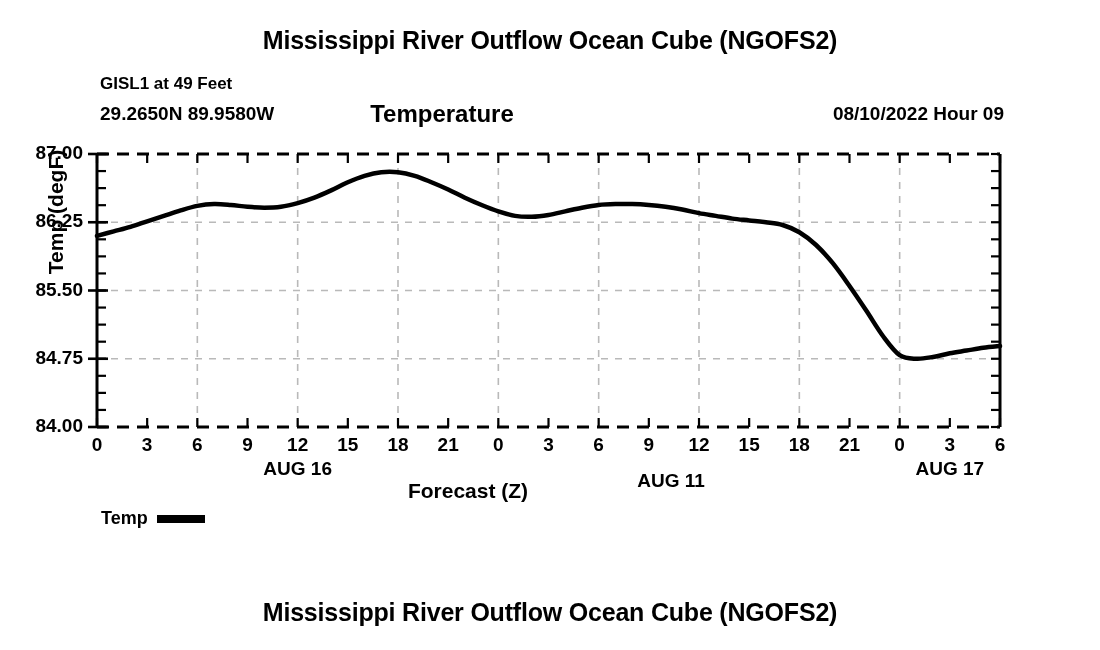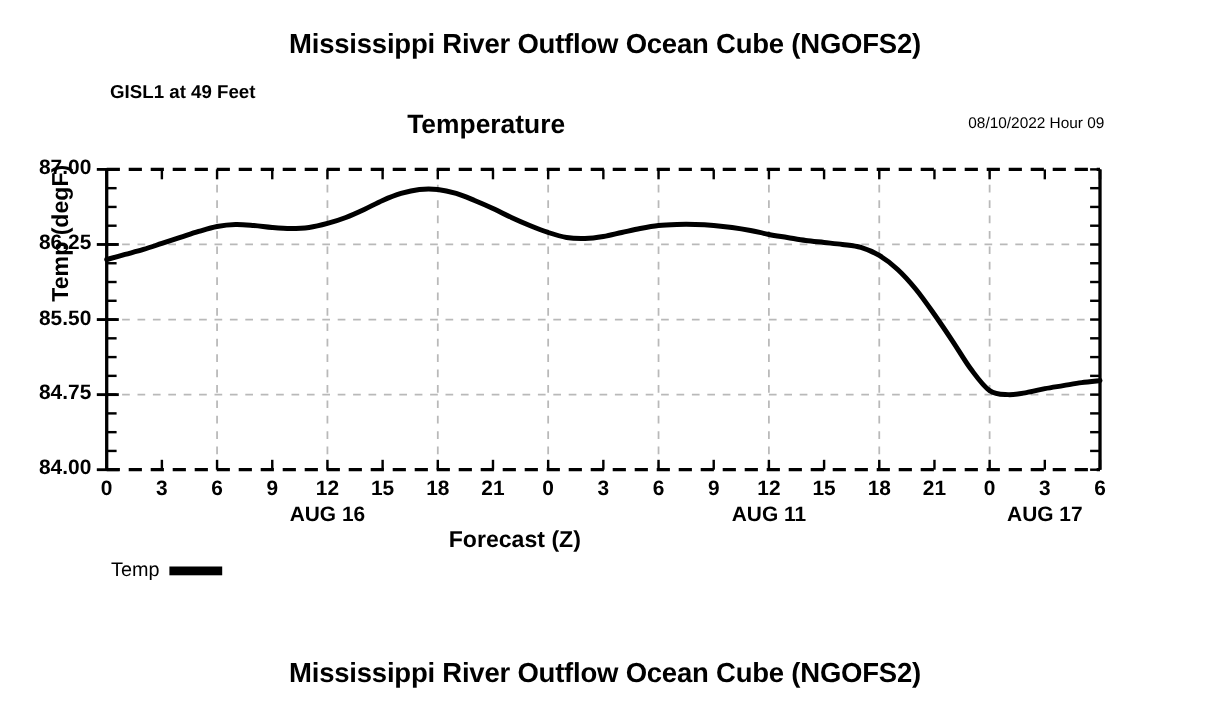--- a/index.html
+++ b/index.html
@@ -53,22 +53,22 @@
     top: 100px;
     width: 884px;
     text-align: center;
     font-size: 24px;
     font-weight: bold;
   }
   .run-time {
     position: absolute;
     right: 96px;
     top: 103px;
-    font-size: 14px;
-    font-weight: normal;
+    font-size: 19px;
+    font-weight: bold;
   }
 
   
   .plot-wrap {
     position: absolute;
     left: 0;
     top: 0;
     width: 1100px;
     height: 560px;
   }
@@ -128,21 +128,21 @@
   .legend {
     position: absolute;
     left: 101px;
     top: 508px;
     display: flex;
     align-items: center;
     gap: 9px;
   }
   .legend-label {
     font-size: 18px;
-    font-weight: normal;
+    font-weight: bold;
   }
   .legend-swatch {
     width: 48px;
     height: 8px;
     background: #000000;
   }
 
   .bottom-title {
     position: absolute;
     left: 0;
@@ -155,20 +155,21 @@
   }
 </style>
 </head>
 <body>
 
 <div class="page">
 
   <div class="main-title">Mississippi River Outflow Ocean Cube (NGOFS2)</div>
 
   <div class="station-line1">GISL1 at 49 Feet</div>
+  <div class="station-line2">29.2650N  89.9580W</div>
   <div class="var-title">Temperature</div>
   <div class="run-time">08/10/2022 Hour 09</div>
 
   <div class="plot-wrap">
     <svg class="plot-svg" width="1100" height="560">
       <g id="grid-layer">
           <line x1="197.33333333333331" y1="154" x2="197.33333333333331" y2="427" stroke="#b9b9b9" stroke-width="1.6" stroke-dasharray="7,7"></line>
           <line x1="297.66666666666663" y1="154" x2="297.66666666666663" y2="427" stroke="#b9b9b9" stroke-width="1.6" stroke-dasharray="7,7"></line>
           <line x1="398" y1="154" x2="398" y2="427" stroke="#b9b9b9" stroke-width="1.6" stroke-dasharray="7,7"></line>
           <line x1="498.3333333333333" y1="154" x2="498.3333333333333" y2="427" stroke="#b9b9b9" stroke-width="1.6" stroke-dasharray="7,7"></line>
@@ -297,21 +298,21 @@
         <div class="xtick" style="left: 679px;">12</div>
         <div class="xtick" style="left: 729.167px;">15</div>
         <div class="xtick" style="left: 779.333px;">18</div>
         <div class="xtick" style="left: 829.5px;">21</div>
         <div class="xtick" style="left: 879.667px;">0</div>
         <div class="xtick" style="left: 929.833px;">3</div>
         <div class="xtick" style="left: 980px;">6</div>
       </div>
     <div id="day-labels">
         <div class="daylabel" style="left: 217.667px;">AUG 16</div>
-        <div class="daylabel" style="left: 619px;">AUG 11</div>
+        <div class="daylabel" style="left: 591px; margin-top: 12px;">AUG 11</div>
         <div class="daylabel" style="left: 869.833px;">AUG 17</div>
       </div>
 
     <div class="legend">
       <span class="legend-label">Temp</span>
       <span class="legend-swatch" style="background: rgb(0, 0, 0);"></span>
     </div>
   </div>
 
   <div class="bottom-title">Mississippi River Outflow Ocean Cube (NGOFS2)</div>

